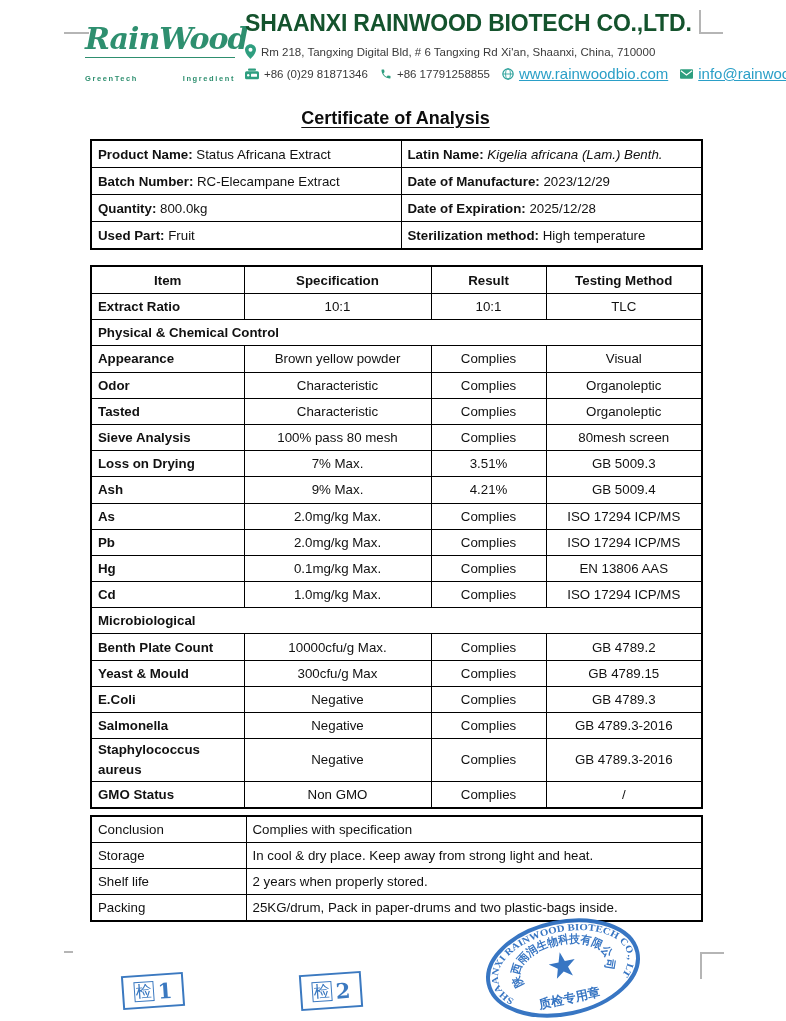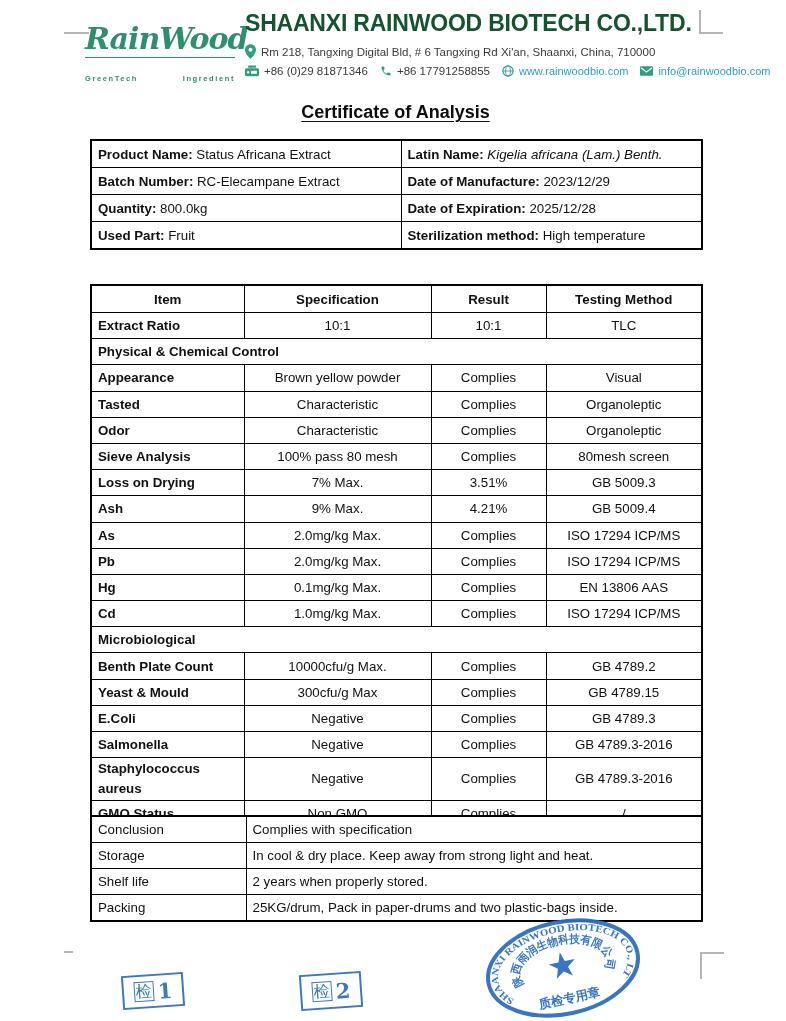--- a/index.html
+++ b/index.html
@@ -12,34 +12,34 @@
   
   .header{position:absolute;top:8px;left:85px;width:622px;display:flex;}
   .logo{width:150px;flex-shrink:0;padding-top:16px;}
   .logo-name{font-family:"DejaVu Serif",serif;font-style:italic;font-weight:bold;font-size:30px;line-height:30px;color:#2e8f6f;letter-spacing:-1px;}
   .logo-tagline{display:flex;justify-content:space-between;border-top:1.5px solid #2e8f6f;margin-top:3px;padding-top:16px;font-size:7.5px;font-weight:bold;letter-spacing:1.6px;color:#2e8f6f;}
   .company{margin-left:10px;flex:1;}
   .company-name{font-size:23px;font-weight:bold;color:#14532d;letter-spacing:-0.2px;white-space:nowrap;line-height:30px;}
   .hline{display:flex;align-items:center;font-size:11.5px;color:#3a3a3a;margin-top:6px;white-space:nowrap;}
   .hline .ic{display:inline-flex;align-items:center;margin-right:5px;}
   .hline .gap{width:12px;}
-  .weblink{color:#2a9fc7;font-size:11px;}
-
-  
-  .coa-title{position:absolute;top:102px;left:90px;width:611px;text-align:center;font-size:18px;font-weight:bold;color:#0d0d0d;text-decoration:underline;text-underline-offset:3px;}
+  .weblink{color:#2a9fc7;text-decoration:underline;font-size:15px;}
+
+  
+  .coa-title{position:absolute;top:108px;left:90px;width:611px;text-align:center;font-size:18px;font-weight:bold;color:#0d0d0d;text-decoration:underline;text-underline-offset:3px;}
 
   
   table.doc{border-collapse:collapse;position:absolute;left:90px;table-layout:fixed;background:#fff;}
   table.doc td{border:1.5px solid #000;font-size:13.3px;padding:0 6px;overflow:hidden;}
   table.doc{border:2px solid #000;}
   .info-tbl{top:139px;width:611px;}
   .info-tbl td{height:26px;}
   .lbl{font-weight:bold;}
   .italic{font-style:italic;}
-  .spec-tbl{top:284px;width:611px;}
+  .spec-tbl{top:265px;width:611px;}
   .spec-tbl td{height:25.2px;text-align:center;}
   .spec-tbl td.item{text-align:left;font-weight:bold;}
   .spec-tbl tr.hdr td{font-weight:bold;height:26px;}
   .spec-tbl td.section{text-align:left;font-weight:bold;}
   .spec-tbl tr.tall td{height:42px;line-height:1.55;}
   .concl-tbl{top:815px;width:611px;}
   .concl-tbl td{height:25px;}
   .concl-tbl td.clabel{font-weight:normal;margin-top:29px;}
 
   
@@ -169,27 +169,27 @@
     <tr>
       <td class="section" colspan="4">Physical &amp; Chemical Control</td>
     </tr>
     <tr>
       <td class="item">Appearance</td>
       <td>Brown yellow powder</td>
       <td>Complies</td>
       <td>Visual</td>
     </tr>
     <tr>
+      <td class="item">Odor</td>
+      <td>Characteristic</td>
+      <td>Complies</td>
+      <td>Organoleptic</td>
+    </tr>
+    <tr>
       <td class="item">Tasted</td>
-      <td>Characteristic</td>
-      <td>Complies</td>
-      <td>Organoleptic</td>
-    </tr>
-    <tr>
-      <td class="item">Odor</td>
       <td>Characteristic</td>
       <td>Complies</td>
       <td>Organoleptic</td>
     </tr>
     <tr>
       <td class="item">Sieve Analysis</td>
       <td>100% pass 80 mesh</td>
       <td>Complies</td>
       <td>80mesh screen</td>
     </tr>

